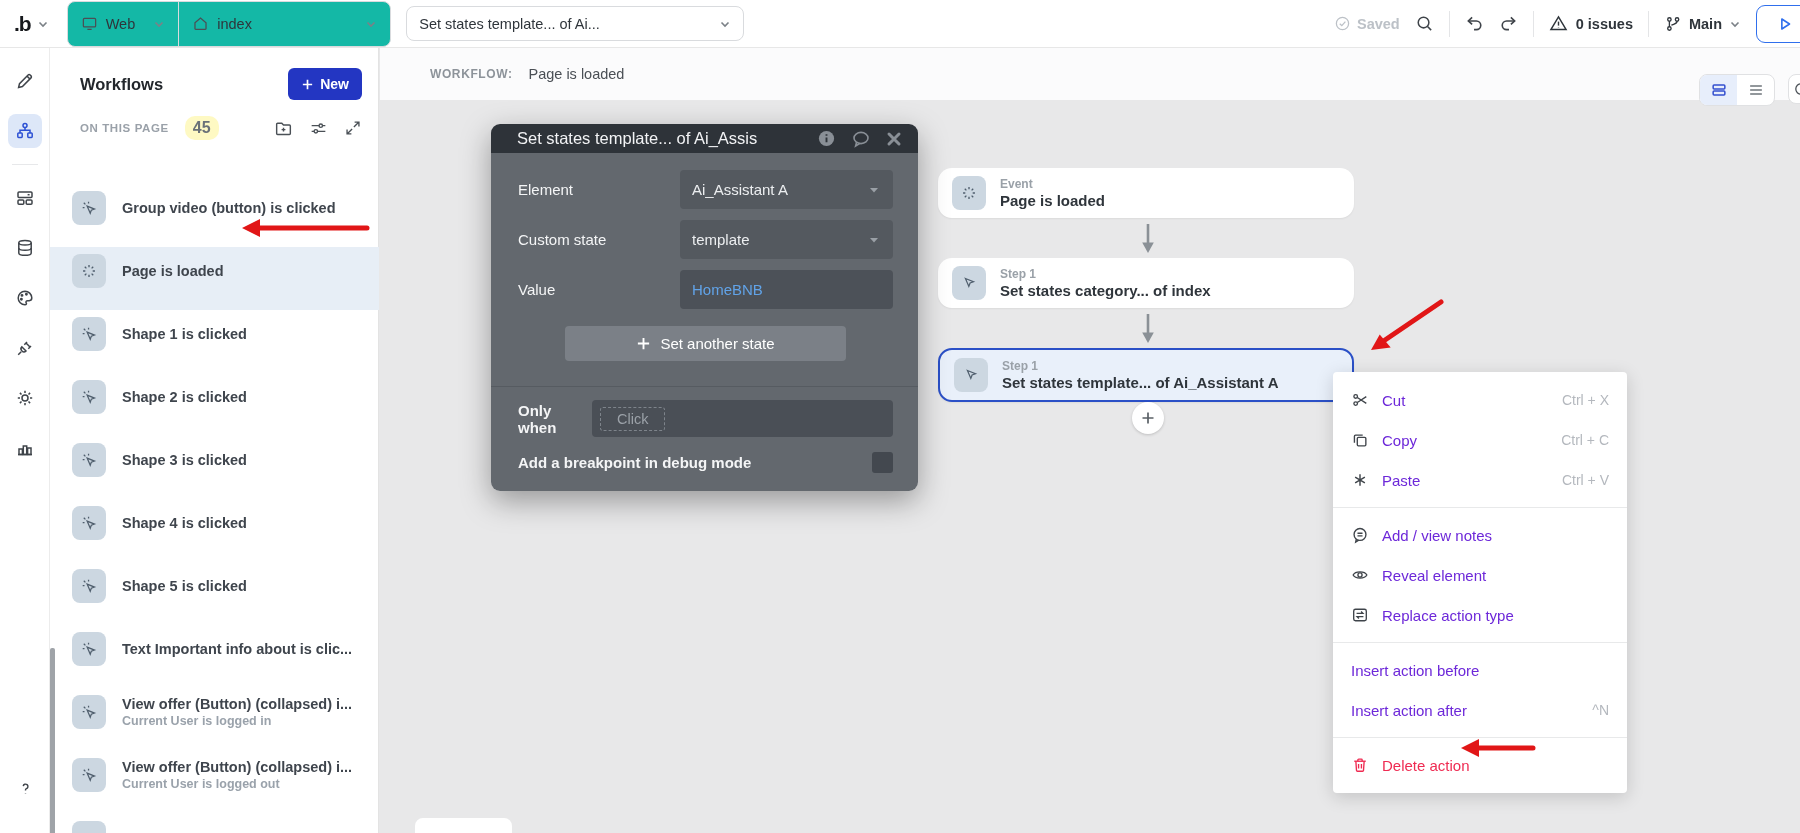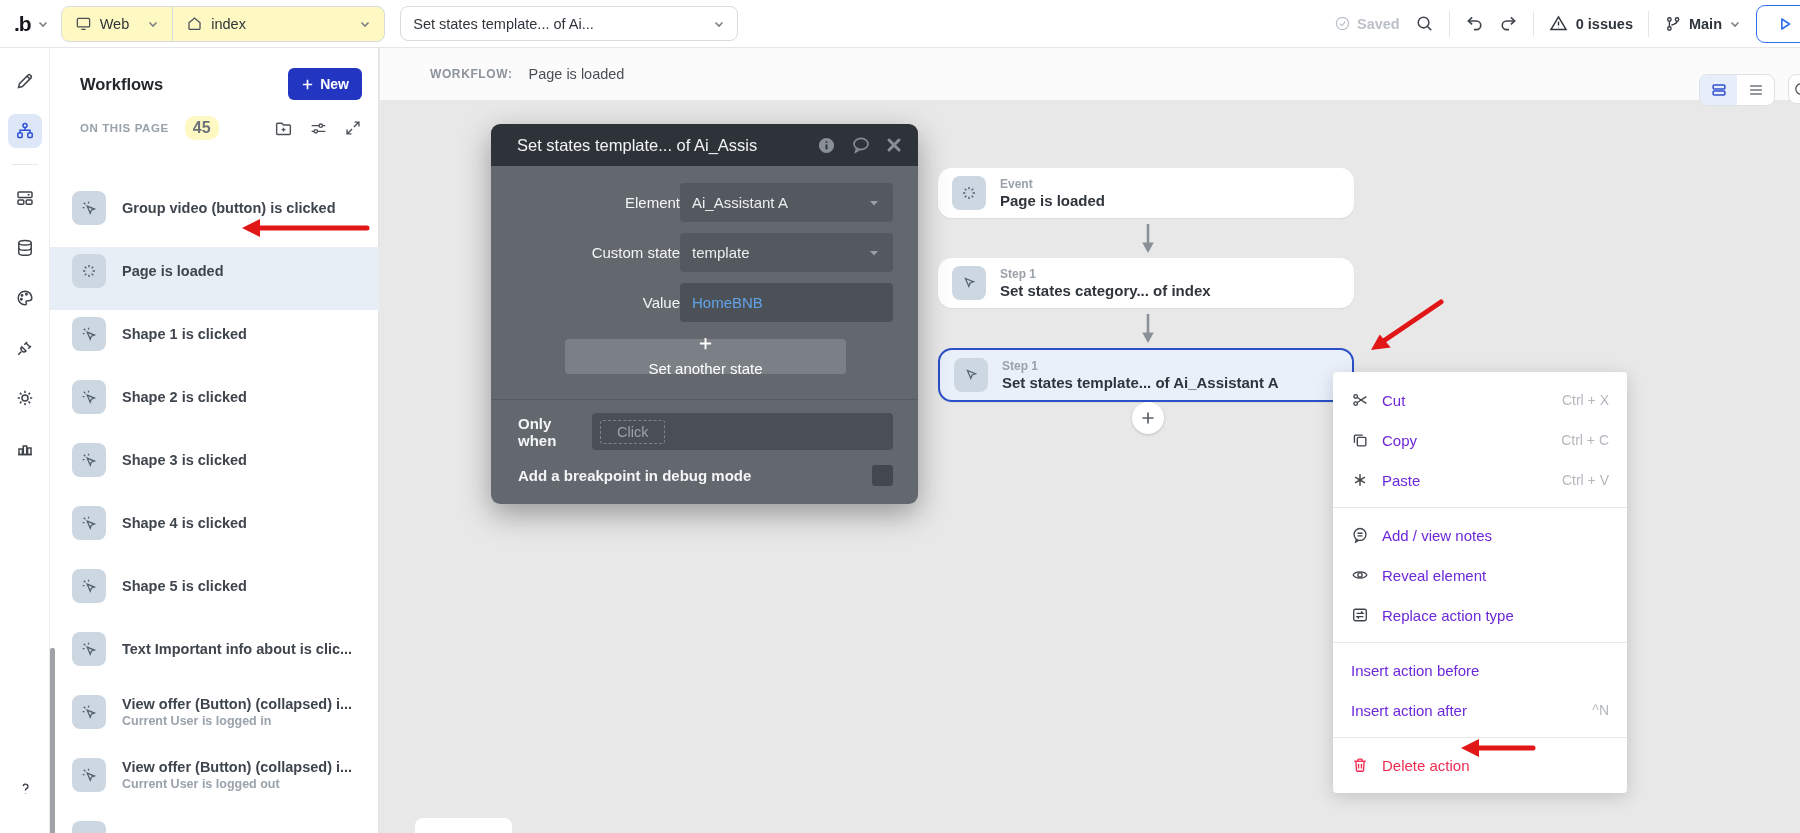--- a/index.html
+++ b/index.html
@@ -6,21 +6,21 @@
   html,body { width:1800px; height:833px; overflow:hidden; }
   body { font-family:"Liberation Sans", sans-serif; background:#e8e8e9; position:relative; color:#2f353b; }
   svg { display:block; }
 
   
   .topbar { position:absolute; left:0; top:0; width:1800px; height:48px; background:#fff;
             border-bottom:1px solid #e7e7e7; display:flex; align-items:center; z-index:40; }
   .logo-wrap { display:flex; align-items:center; gap:6px; padding:0 12px 0 14px; cursor:pointer; }
   .logo { font-size:21px; font-weight:bold; color:#16181c; letter-spacing:-1px; }
   .chev { color:#7b8187; }
-  .seg-select { display:flex; height:36px; border:1px solid #d9dbde; border-radius:8px; overflow:hidden; background:#fef9c3; }
+  .seg-select { display:flex; height:46px; border:1px solid #d9dbde; border-radius:8px; overflow:hidden; margin-left:6px; background:#14b8a6; }
   .seg { display:flex; align-items:center; gap:8px; padding:0 13px; font-size:14.5px; color:#2f353b; cursor:pointer; }
   .seg + .seg { border-left:1px solid #d9dbde; }
   .seg .chev { margin-left:10px; }
   .seg-index { width:212px; }
   .seg-index .chev { margin-left:auto; }
   .wf-select { display:flex; align-items:center; height:35px; width:338px; border:1px solid #d9dbde; border-radius:8px;
                margin-left:15px; padding:0 12px; font-size:14.5px; color:#2f353b; cursor:pointer; background:#fff; }
   .wf-select .chev { margin-left:auto; }
   .topbar-right { margin-left:auto; display:flex; align-items:center; gap:15px; padding-right:0; }
   .saved { display:flex; align-items:center; gap:6px; color:#bcc1c7; font-size:14.5px; font-weight:600; }
@@ -83,33 +83,33 @@
   .card-kind { font-size:12px; font-weight:600; color:#9aa1a8; }
   .card-label { font-size:15px; font-weight:600; color:#2f353b; margin-top:1px; white-space:nowrap; }
   .flow-arrow { position:absolute; left:1140px; color:#8a9096; }
   .plus-btn { position:absolute; left:1132px; top:402px; width:32px; height:32px; border-radius:50%; background:#fff;
               box-shadow:0 1px 3px rgba(0,0,0,.18); display:flex; align-items:center; justify-content:center;
               color:#5a6066; cursor:pointer; z-index:6; }
 
   
   .dialog { position:absolute; left:491px; top:124px; width:427px; z-index:20; border-radius:9px;
             box-shadow:0 10px 30px rgba(0,0,0,.35); }
-  .dlg-head { height:42px; background:#2e3339; border-radius:9px 9px 0 0; display:flex; align-items:center; padding:0 16px 0 26px; }
+  .dlg-head { height:29px; background:#2e3339; border-radius:9px 9px 0 0; display:flex; align-items:center; padding:0 16px 0 26px; }
   .dlg-title { color:#f2f3f5; font-size:16.5px; white-space:nowrap; overflow:hidden; flex:1; }
   .dlg-icons { display:flex; align-items:center; gap:15px; color:#898f96; }
   .dlg-icons > span { cursor:pointer; display:flex; }
   .dlg-body { background:#63686e; border-radius:0 0 9px 9px; padding:17px 25px 18px 27px; }
-  .fld-row { display:flex; align-items:center; margin-bottom:11px;text-align:right; }
+  .fld-row { display:flex; align-items:center; margin-bottom:11px; }
   .fld-label { color:#f4f5f6; font-size:15px; width:162px; flex:none; }
   .fld { flex:1; height:39px; border-radius:4px; display:flex; align-items:center; padding:0 12px; font-size:15px; cursor:pointer; }
   .fld.drop { background:#54595f; color:#eceef0; }
   .fld.drop .chev { margin-left:auto; color:#9aa0a6; }
   .fld.expr { background:#4c5158; color:#61a3e8; }
   .add-state { display:flex; align-items:center; justify-content:center; gap:9px; width:281px; height:35px; margin:17px auto 0;
-               background:#7b8087; border:none; border-radius:4px; color:#fff; font-size:15px; font-family:inherit; cursor:pointer;flex-direction:column; }
+               background:#7b8087; border:none; border-radius:4px; color:#fff; font-size:15px; font-family:inherit; cursor:pointer; }
   .dlg-div { height:1px; background:#565b61; margin:25px -25px 0 -27px; }
   .onlywhen { display:flex; align-items:center; margin-top:13px; }
   .ow-label { color:#f4f5f6; font-size:15px; font-weight:bold; width:74px; flex:none; }
   .ow-input { flex:1; height:37px; background:#4a4f56; border-radius:4px; display:flex; align-items:center; padding:0 8px; cursor:text; }
   .ow-chip { border:1px dashed #7e848b; border-radius:3px; color:#9ba1a8; font-size:14.5px; padding:3px 16px; }
   .bp-row { display:flex; align-items:center; margin-top:15px; }
   .bp-label { color:#f4f5f6; font-size:15px; font-weight:bold; flex:1; }
   .bp-check { width:21px; height:21px; background:#43484f; border-radius:3px; cursor:pointer; }
 
   

